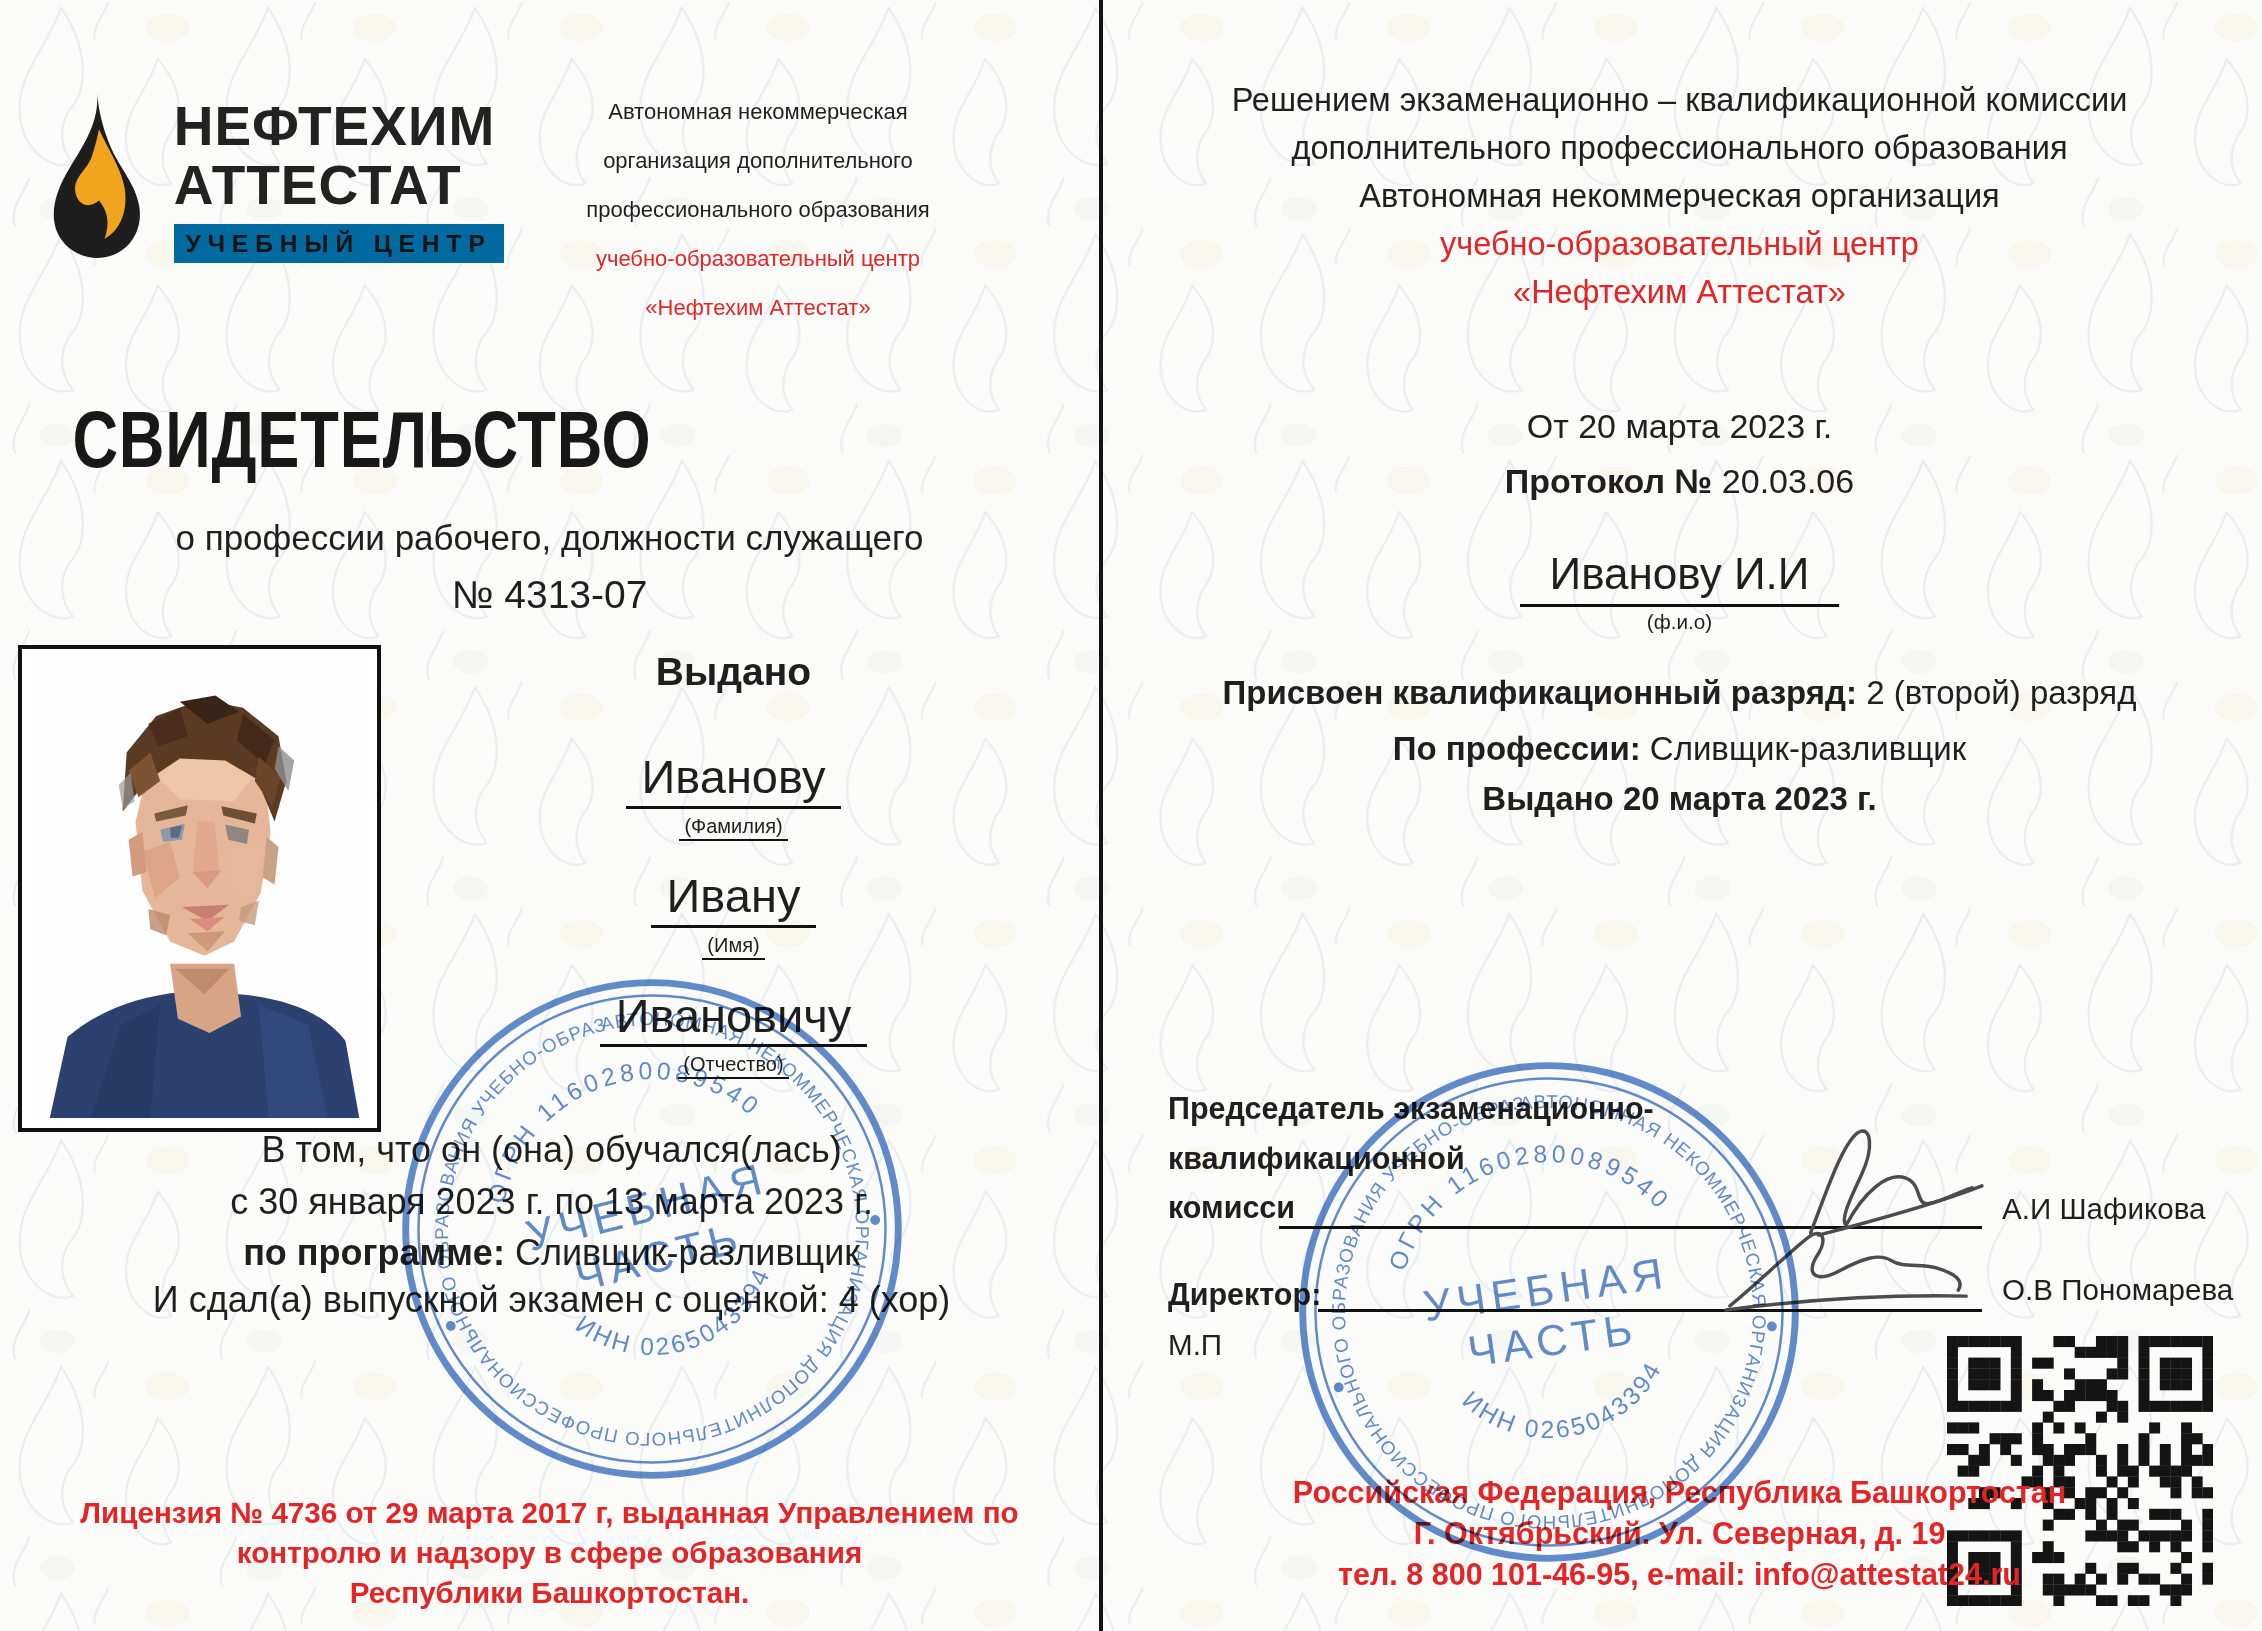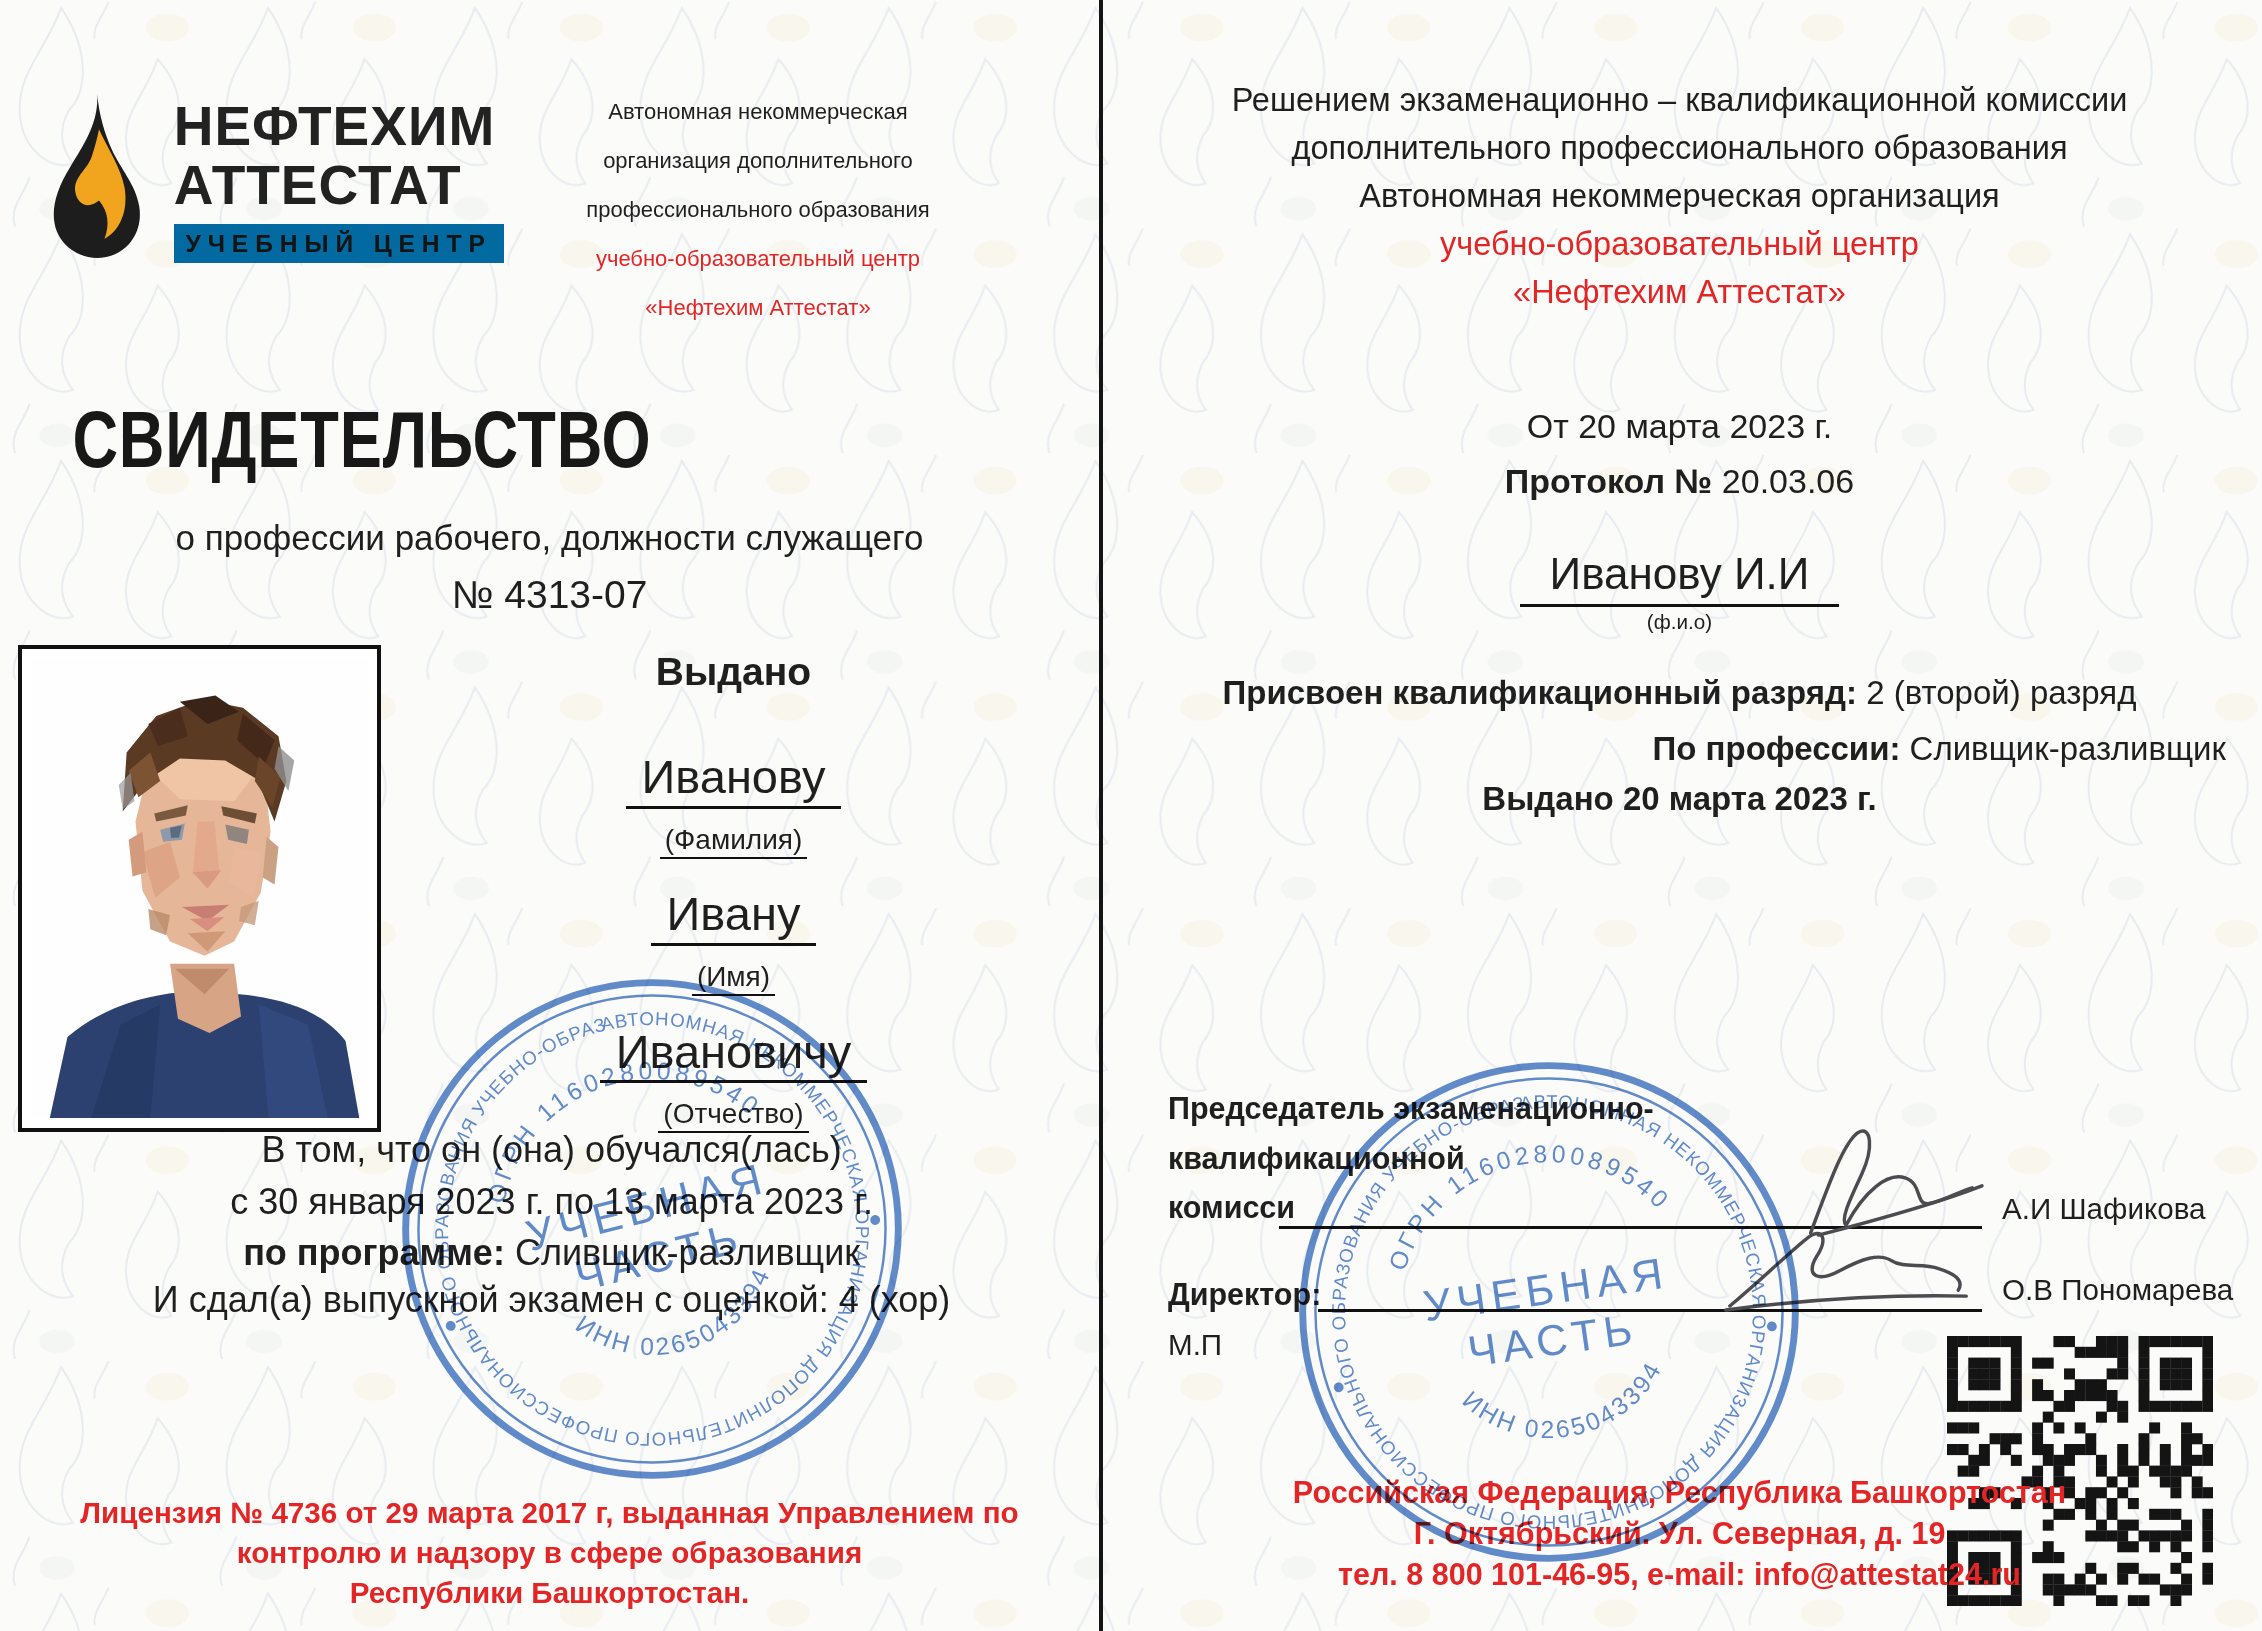--- a/index.html
+++ b/index.html
@@ -24,36 +24,36 @@
   .title span{display:inline-block;transform:scaleX(.8);transform-origin:center;white-space:nowrap;letter-spacing:1px;color:#181818;}
   .subtitle{position:absolute;left:0;top:518px;width:1099px;text-align:center;font-size:35px;}
   .cert-number{position:absolute;left:0;top:573px;width:1099px;text-align:center;font-size:39px;}
   .photo{position:absolute;left:17.7px;top:645px;width:363px;height:487px;margin:0;border:4.9px solid #111;
     background:#fff;padding:9.9px;box-sizing:border-box;}
   .photo svg{width:100%;height:100%;display:block;}
   .issued{position:absolute;left:512px;top:650px;width:443px;text-align:center;font-size:39px;font-weight:bold;}
   .name-block{position:absolute;left:512px;top:751px;width:443px;text-align:center;}
   .name-group{margin-bottom:29.6px;}
   .name-value{font-size:47px;display:inline-block;border-bottom:3px solid #111;padding:0 15.8px 3px;line-height:1.1;}
-  .name-caption{font-size:28px;display:inline-block;border-bottom:2px solid #111;padding:0 4.9px 1px;margin-top:15px;}
+  .name-caption{font-size:20px;display:inline-block;border-bottom:2px solid #111;padding:0 4.9px 1px;margin-top:6px;}
   .body-line{position:absolute;left:29.6px;width:1044px;text-align:center;font-size:36px;white-space:nowrap;}
   .l1{top:1129px;} .l2{top:1181px;} .l3{top:1232px;} .l4{top:1279px;}
   .b{font-weight:bold;}
   .license{position:absolute;left:57px;top:1493px;width:985px;text-align:center;font-size:29.6px;
     font-weight:bold;color:#e32526;line-height:40px;}
 
   
   .header-block{position:absolute;left:1133px;top:76px;width:1093px;text-align:center;font-size:32.5px;line-height:48px;}
   .date-line{position:absolute;left:1133px;top:407px;width:1093px;text-align:center;font-size:34px;}
   .protocol-line{position:absolute;left:1133px;top:462px;width:1093px;text-align:center;font-size:34px;}
   .fio-block{position:absolute;left:1133px;top:550px;width:1093px;text-align:center;}
   .fio{font-size:44px;display:inline-block;border-bottom:3px solid #111;padding:0 29.6px 5.9px;line-height:1.1;}
   .fio-caption{font-size:20.7px;margin-top:3px;}
   .grade-line{position:absolute;left:1113px;top:674px;width:1133px;text-align:center;font-size:33px;white-space:nowrap;}
-  .profession-line{position:absolute;left:1133px;top:730px;width:1093px;text-align:right;font-size:33px;}
+  .profession-line{position:absolute;left:1133px;top:730px;width:1093px;text-align:center;font-size:33px;}
   .issued-line{position:absolute;left:1133px;top:780px;width:1093px;text-align:center;font-size:33px;font-weight:bold;}
   .sig-label{position:absolute;left:1168px;font-size:30.5px;font-weight:bold;white-space:nowrap;}
   .sl1{top:1091px;} .sl2{top:1141px;} .sl3{top:1190px;}
   .rule{position:absolute;border-bottom:3px solid #111;height:0;}
   .rule-chairman{left:1279px;top:1226px;width:703px;}
   .rule-director{left:1318px;top:1309px;width:664px;}
   .sig-name{position:absolute;font-size:29.6px;white-space:nowrap;}
   .chairman-name{left:2002px;top:1192px;}
   .director-name{left:2002px;top:1273px;}
   .director-label{position:absolute;left:1168px;top:1277px;font-size:30.5px;font-weight:bold;}

